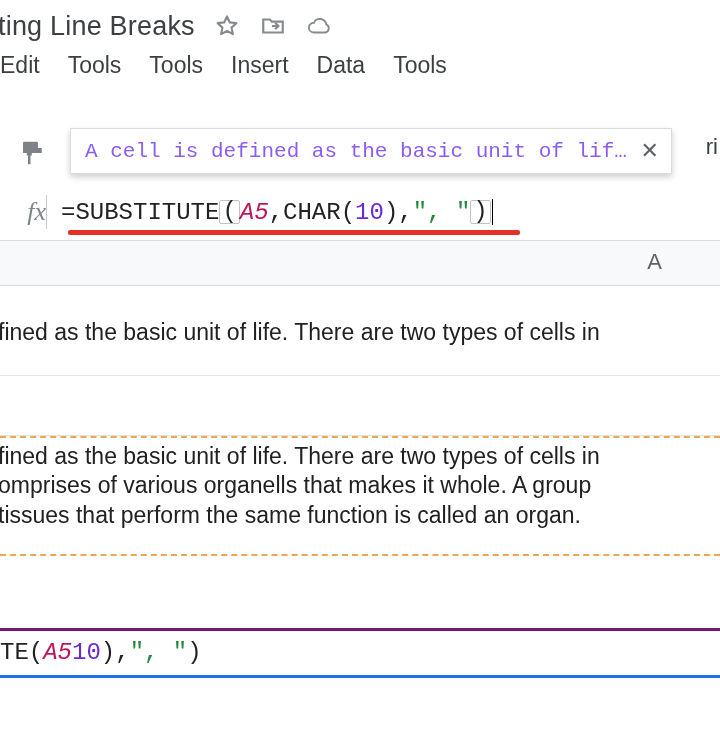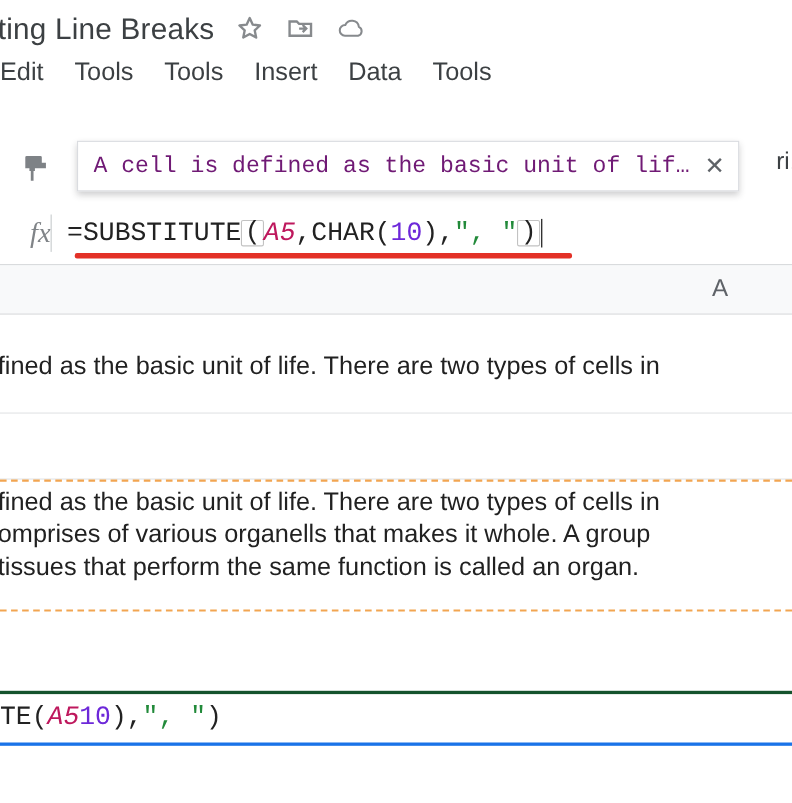--- a/index.html
+++ b/index.html
@@ -65,21 +65,21 @@
     border: 1px solid #dadce0;
     box-shadow: 0 3px 6px rgba(32,33,36,.22);
     display:flex;
     align-items:center;
     justify-content:space-between;
     padding: 0 12px 0 14px;
   }
   .preview-text {
     font-family: "Consolas", "Courier New", monospace;
     font-size: 21px;
-    color: #701a75;
+    color: #8b5cf6;
     white-space: nowrap;
     overflow: hidden;
     text-overflow: ellipsis;
     flex: 1;
     padding-right: 6px;
   }
   .tooltip-close {
     font-size: 22px;
     color: #5f6368;
     cursor: pointer;
@@ -181,21 +181,21 @@
     height: 120px; 
     border-top: 2px dashed #f2a551;
     border-bottom: 2px dashed #f2a551;
     align-items:stretch;
     white-space:normal;
   }
   .cell.a3 .inner { padding-top:4px; }
   .cell.a4 { height: 72px; border-bottom: none;}
   .cell.a5wrap {
     height: 50px;
-    border-top: 3px solid #14532d;
+    border-top: 3px solid #701a75;
     border-bottom: 3px solid #1a73e8;
     display:flex;
     align-items:center;
     font-family: "Consolas","Courier New",monospace;
     font-size: 24px;
   }
 
   .cell .inner { padding-left: 0; margin-left: -2px; }
 </style>
 </head>

